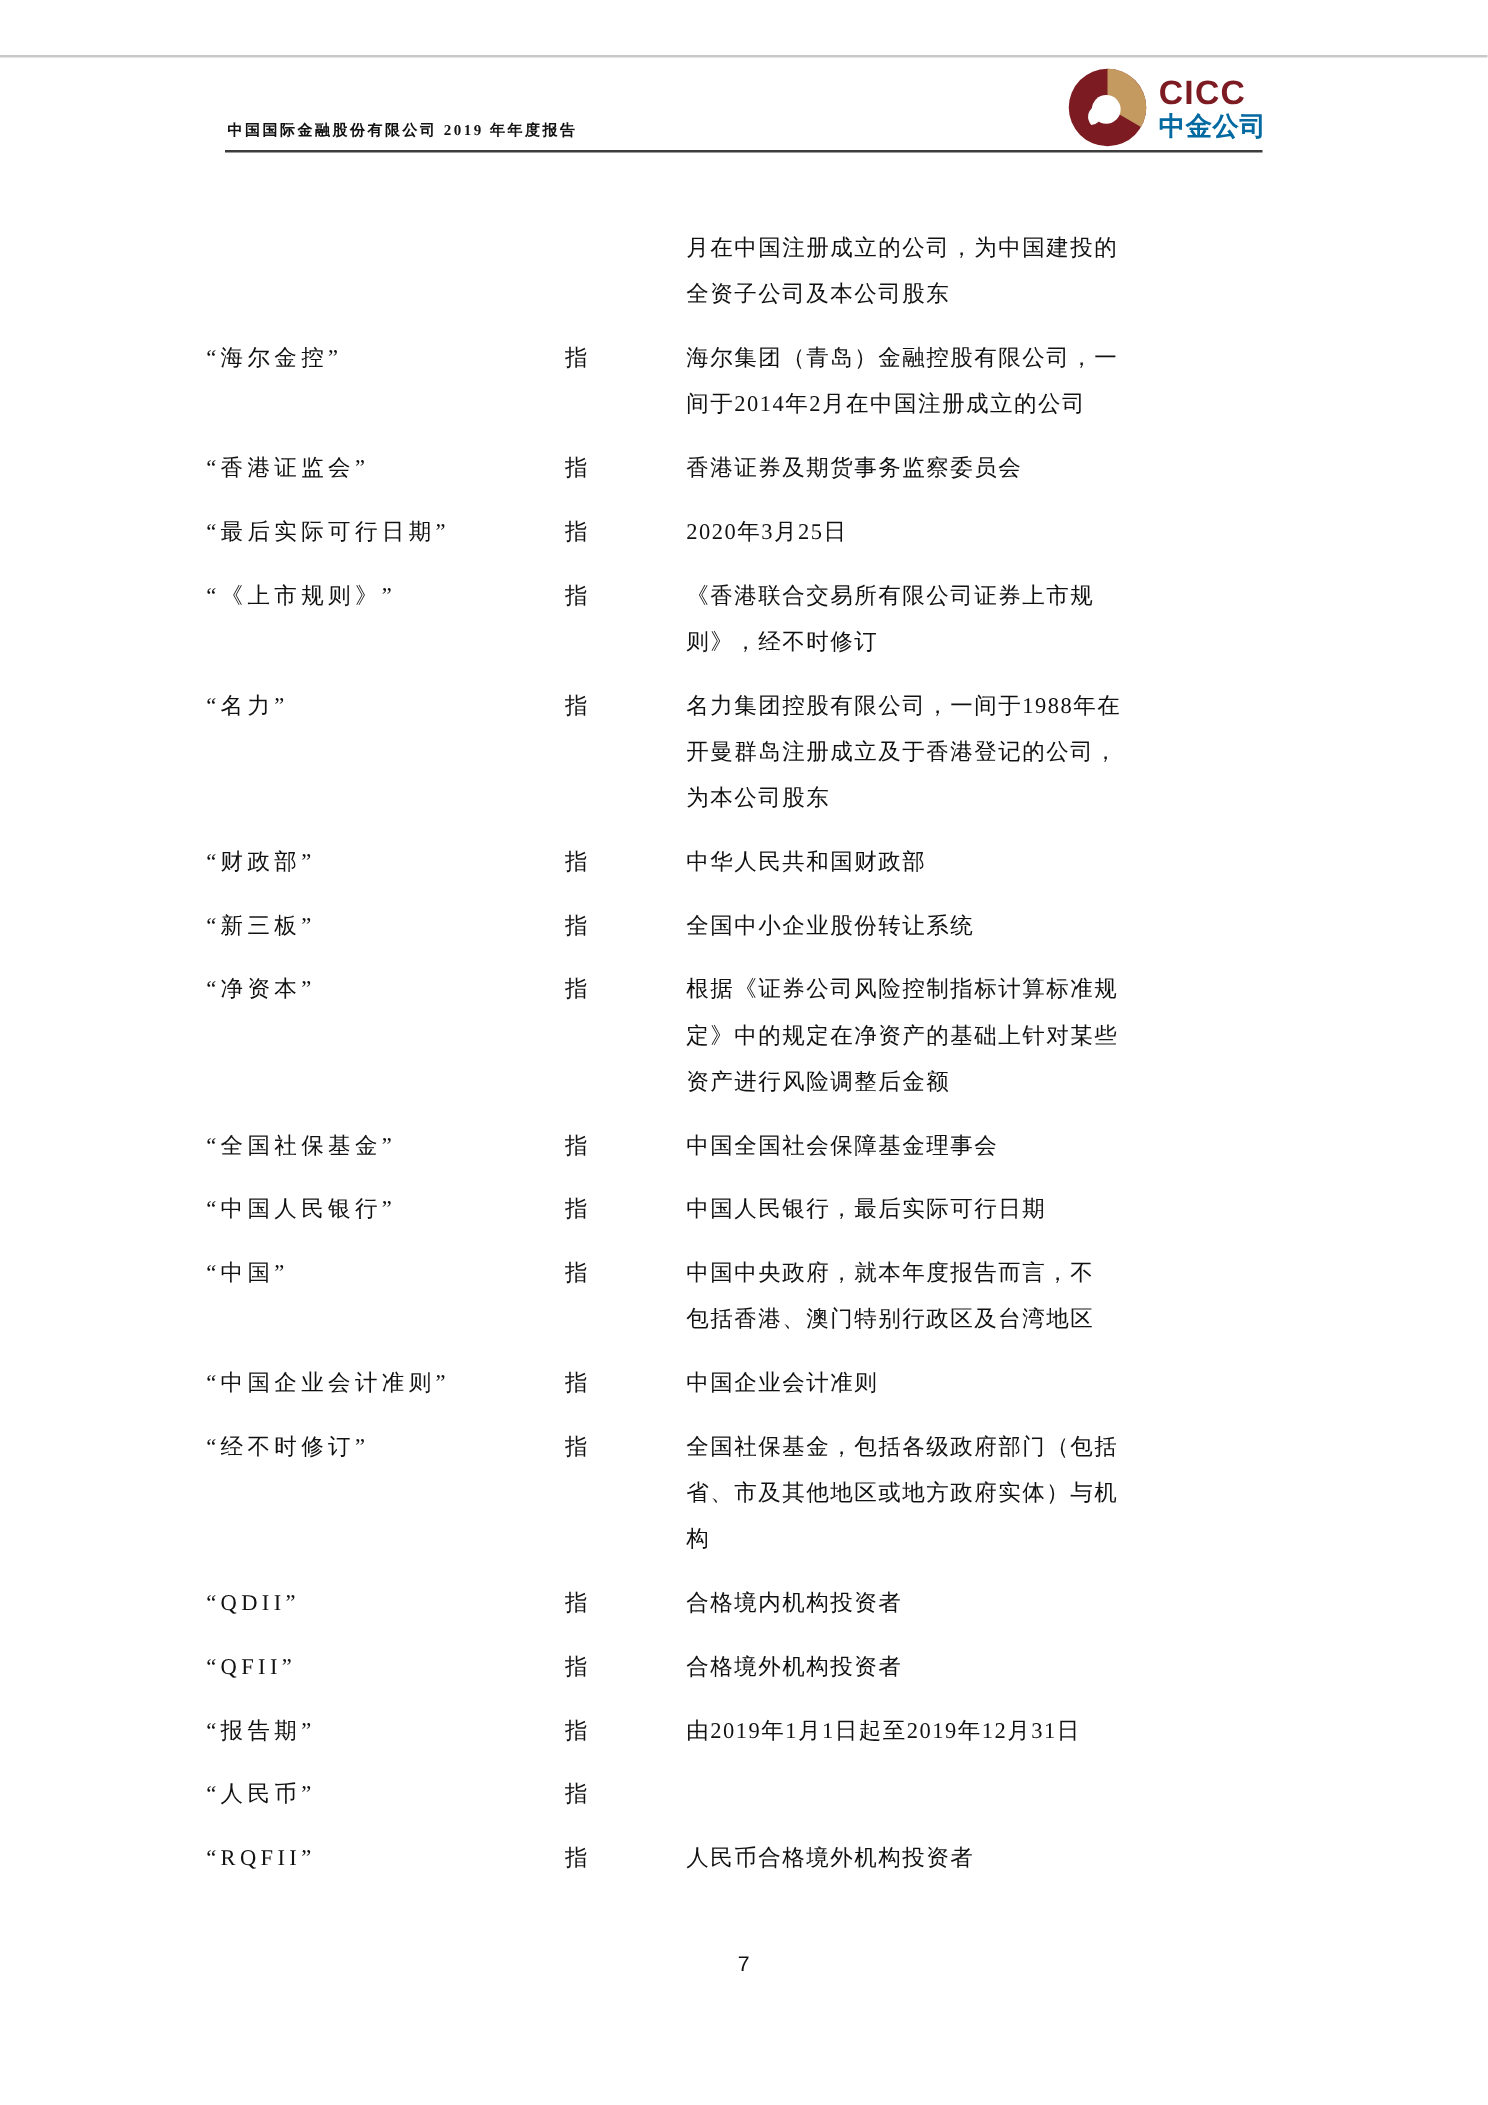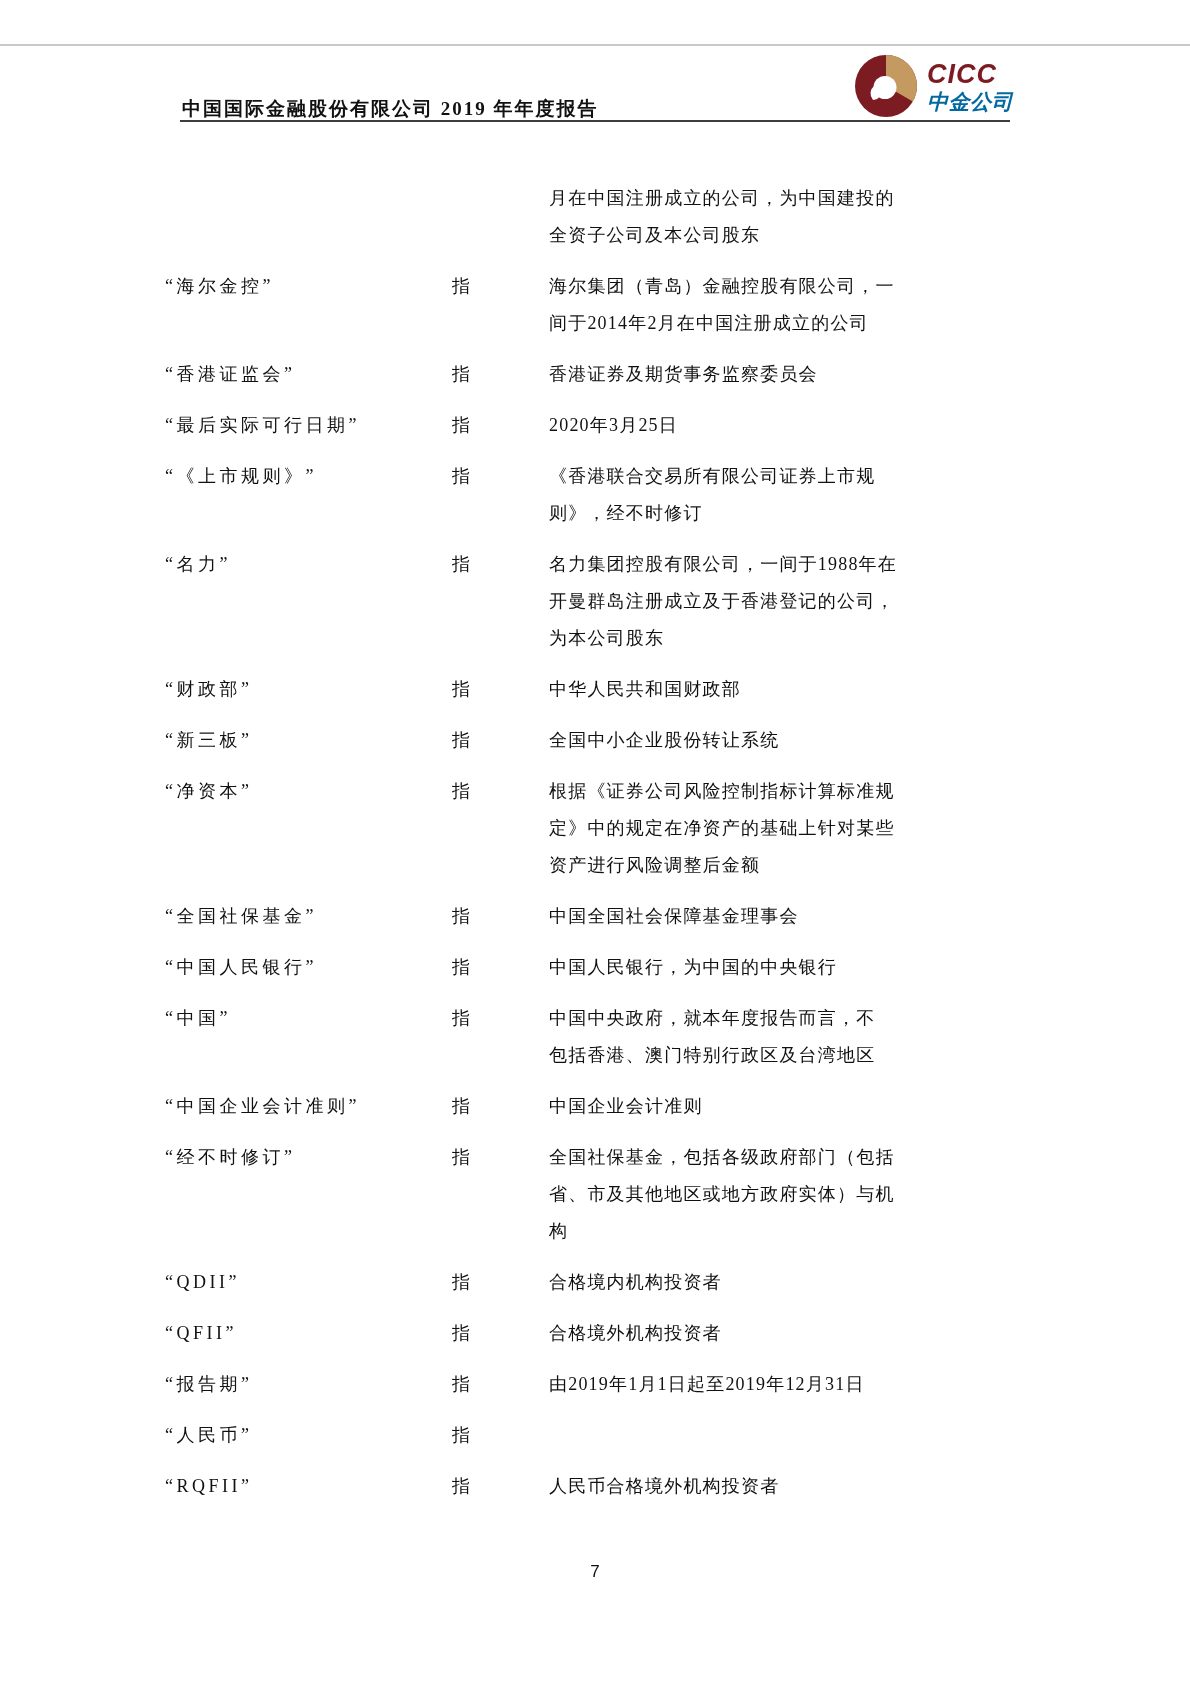--- a/index.html
+++ b/index.html
@@ -13,30 +13,30 @@
 
   
   .top-edge {
     position: absolute; top: 44px; left: 0; width: 100%; height: 2px;
     background: #c9c9c9;
   }
 
   
   .report-title {
     position: absolute; left: 182px; top: 96px;
-    font-size: 19px; font-weight: bold; letter-spacing: 2px;
+    font-size: 12px; font-weight: bold; letter-spacing: 2px;
     white-space: nowrap;
   }
   .header-rule {
     position: absolute; left: 180px; top: 120px;
     width: 830px; height: 2px; background: #3d3d3d;
   }
   .logo {
     position: absolute; top: 54px; left: 854px;
-    display: flex; align-items: center; font-style: italic;
+    display: flex; align-items: center;
   }
   .logo svg { display: block; }
   .logo-text { margin-left: 9px; line-height: 1; }
   .logo-abbr {
     font-family: "Liberation Sans", "DejaVu Sans", sans-serif;
     font-size: 27px; font-weight: bold; color: #7d1b22; letter-spacing: 1px;
   }
   .logo-company {
     font-family: "Liberation Sans", "DejaVu Sans", sans-serif;
     font-size: 21px; font-weight: bold; color: #0369a1; margin-top: 3px;
@@ -138,21 +138,21 @@
 资产进行风险调整后金额</div>
   </div>
   <div class="row">
     <div class="cell term">“全国社保基金”</div>
     <div class="cell zhi">指</div>
     <div class="cell def">中国全国社会保障基金理事会</div>
   </div>
   <div class="row">
     <div class="cell term">“中国人民银行”</div>
     <div class="cell zhi">指</div>
-    <div class="cell def">中国人民银行，为中国的中央银行</div>
+    <div class="cell def">中国人民银行，最后实际可行日期</div>
   </div>
   <div class="row">
     <div class="cell term">“中国”</div>
     <div class="cell zhi">指</div>
     <div class="cell def">中国中央政府，就本年度报告而言，不
 包括香港、澳门特别行政区及台湾地区</div>
   </div>
   <div class="row">
     <div class="cell term">“中国企业会计准则”</div>
     <div class="cell zhi">指</div>

